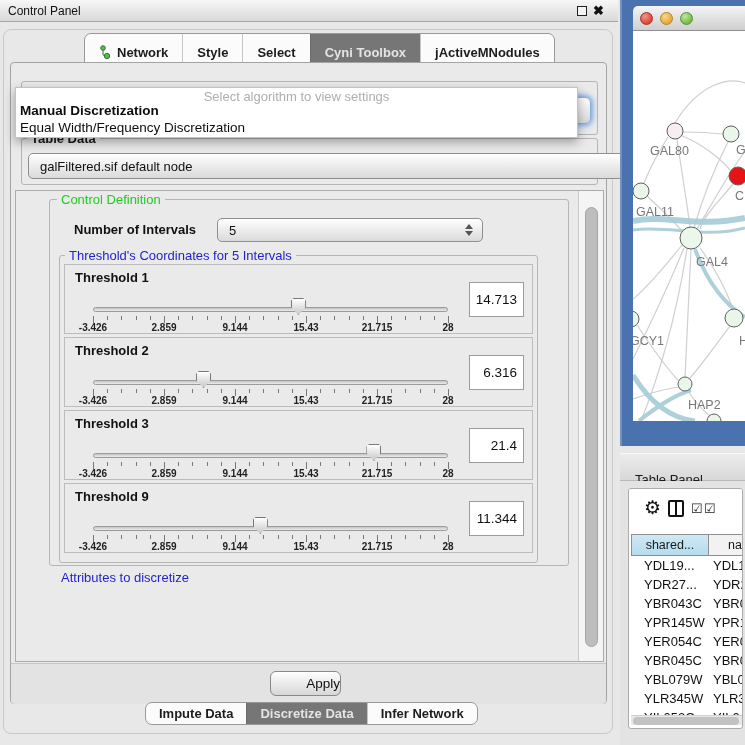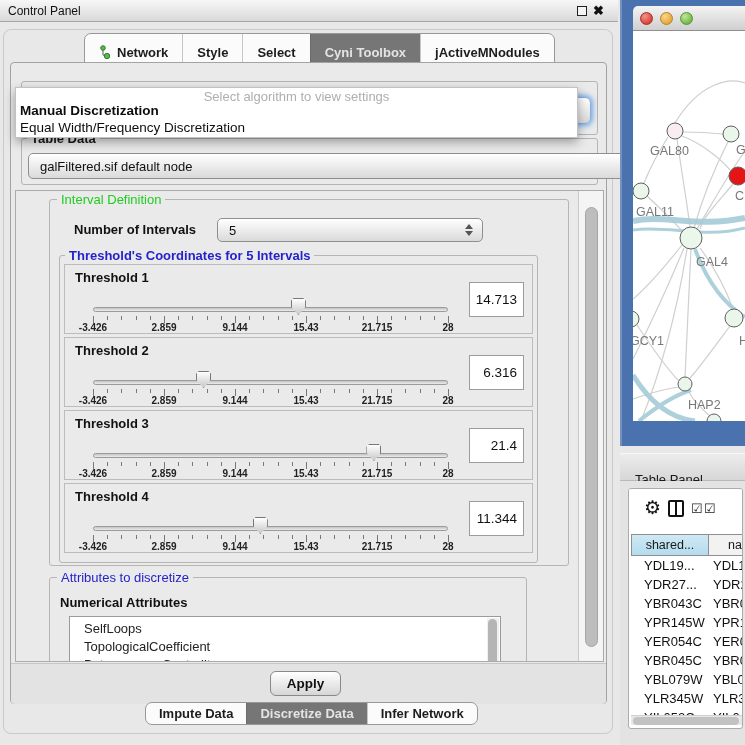--- a/index.html
+++ b/index.html
@@ -86,21 +86,21 @@
     border:1px solid #9a9a9a; overflow:hidden; }
   .attr-list .item { font-size:13px; color:#222; padding-left:14px; line-height:18px; }
   .attr-list .pad { height:3px; }
   .attr-vsb { position:absolute; right:1px; top:1px; width:12px; height:74px; background:#f0f0f0; }
   .attr-vsb .th { position:absolute; left:1px; top:1px; width:9px; height:64px; background:#b5b5b5; border-radius:5px; }
 
   .apply-strip { position:absolute; left:0px; top:600px; width:595px; height:41px;
     background:#e3e3e3; border-top:1px solid #c6c6c6; border-radius:0 0 4px 4px; }
   .apply-btn { position:absolute; left:259px; top:7px; width:71px; height:25px; border-radius:6px;
     border:1px solid #898989; background:linear-gradient(#ffffff,#d6d6d6);
-    font-size:13.5px; font-weight:700; color:#111; text-align:center; line-height:23px; }
+    font-size:13.5px; font-weight:400; color:#111; text-align:right; line-height:23px; }
 
   
   .net-frame { position:absolute; left:620px; top:0; width:125px; height:446px; background:#4a72ae;
     box-shadow:inset 2px 0 0 #7392c0; }
   .net-titlebar { position:absolute; left:633px; top:6px; width:112px; height:25px;
     background:linear-gradient(#f4f4f4,#cfcfcf); border-bottom:1px solid #8f8f8f; border-radius:5px 0 0 0; }
   .tl { position:absolute; top:6px; width:13px; height:13px; border-radius:50%; }
   .tl.r { left:7px;  background:radial-gradient(circle at 35% 30%, #f2938c, #dd4538 70%); border:1px solid #9f2d24; }
   .tl.y { left:27px; background:radial-gradient(circle at 35% 30%, #f8d88a, #e9a83b 70%); border:1px solid #b5802a; }
   .tl.g { left:47px; background:radial-gradient(circle at 35% 30%, #c0e7a0, #74bb44 70%); border:1px solid #56923a; }
@@ -188,33 +188,33 @@
       <span>galFiltered.sif default node</span>
       <span class="spin">
           <span class="up"></span>
           <span class="dn"></span>
         </span>
     </div>
 
     <div class="scrollpanel" style="left:4px; top:127px;">
 
       <div class="groupbox" style="left:33px; top:8px; width:520px; height:367px;"></div>
-      <div class="legend green" style="left:41px; top:1px;">Interval Definition</div>
+      <div class="legend green" style="left:41px; top:1px;">Control Definition</div>
 
       <div class="noi-label">Number of Intervals</div>
       <div class="combo" id="noi-combo">
         <span>5</span>
         <span class="spin">
             <span class="up"></span>
             <span class="dn"></span>
           </span>
       </div>
 
       <div class="groupbox" style="left:43px; top:64px; width:479px; height:308px;"></div>
-      <div class="legend blue" style="left:49px; top:57px;font-weight:bold;">Threshold's Coordinates for 5 Intervals</div>
+      <div class="legend blue" style="left:49px; top:57px;">Threshold's Coordinates for 5 Intervals</div>
 
       <div class="thr-stack" id="thr-stack">
           <div class="thr-panel">
             <div class="lbl">Threshold 1</div>
             <div class="track"></div>
             <div class="ticks">
               <i style="left: 0%; height: 7px;"></i>
               <i style="left: 4%; height: 4px;"></i>
               <i style="left: 8%; height: 4px;"></i>
               <i style="left: 12%; height: 4px;"></i>
@@ -330,21 +330,21 @@
               <span style="left: 20%;">2.859</span>
               <span style="left: 40%;">9.144</span>
               <span style="left: 60%;">15.43</span>
               <span style="left: 80%;">21.715</span>
               <span style="left: 100%;">28</span>
             </div>
             <div class="thumb-sl" style="left: 308.444px;"></div>
             <div class="val-field">21.4</div>
           </div>
           <div class="thr-panel">
-            <div class="lbl">Threshold 4</div>
+            <div class="lbl">Threshold 9</div>
             <div class="track"></div>
             <div class="ticks">
               <i style="left: 0%; height: 7px;"></i>
               <i style="left: 4%; height: 4px;"></i>
               <i style="left: 8%; height: 4px;"></i>
               <i style="left: 12%; height: 4px;"></i>
               <i style="left: 16%; height: 4px;"></i>
               <i style="left: 20%; height: 7px;"></i>
               <i style="left: 24%; height: 4px;"></i>
               <i style="left: 28%; height: 4px;"></i>
@@ -373,34 +373,20 @@
               <span style="left: 40%;">9.144</span>
               <span style="left: 60%;">15.43</span>
               <span style="left: 80%;">21.715</span>
               <span style="left: 100%;">28</span>
             </div>
             <div class="thumb-sl" style="left: 194.848px;"></div>
             <div class="val-field">11.344</div>
           </div>
         </div>
 
-      <div class="groupbox" style="left:33px; top:386px; width:478px; height:150px;">
-        <div class="attr-label">Numerical Attributes</div>
-        <div class="attr-list">
-          <div class="pad"></div>
-          <div id="attr-items">
-              <div class="item">SelfLoops</div>
-              <div class="item">TopologicalCoefficient</div>
-              <div class="item">BetweennessCentrality</div>
-            </div>
-          <div class="attr-vsb">
-              <div class="th"></div>
-            </div>
-        </div>
-      </div>
       <div class="legend blue" style="left:41px; top:379px;">Attributes to discretize</div>
 
       <div class="vsb">
           <div class="thumb"></div>
         </div>
     </div>
 
     <div class="apply-strip">
       <div class="apply-btn">Apply</div>
     </div>

